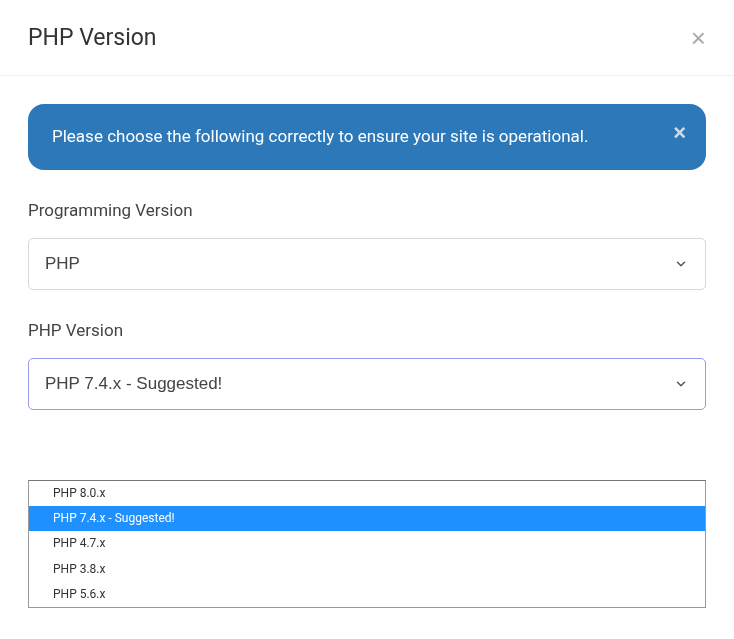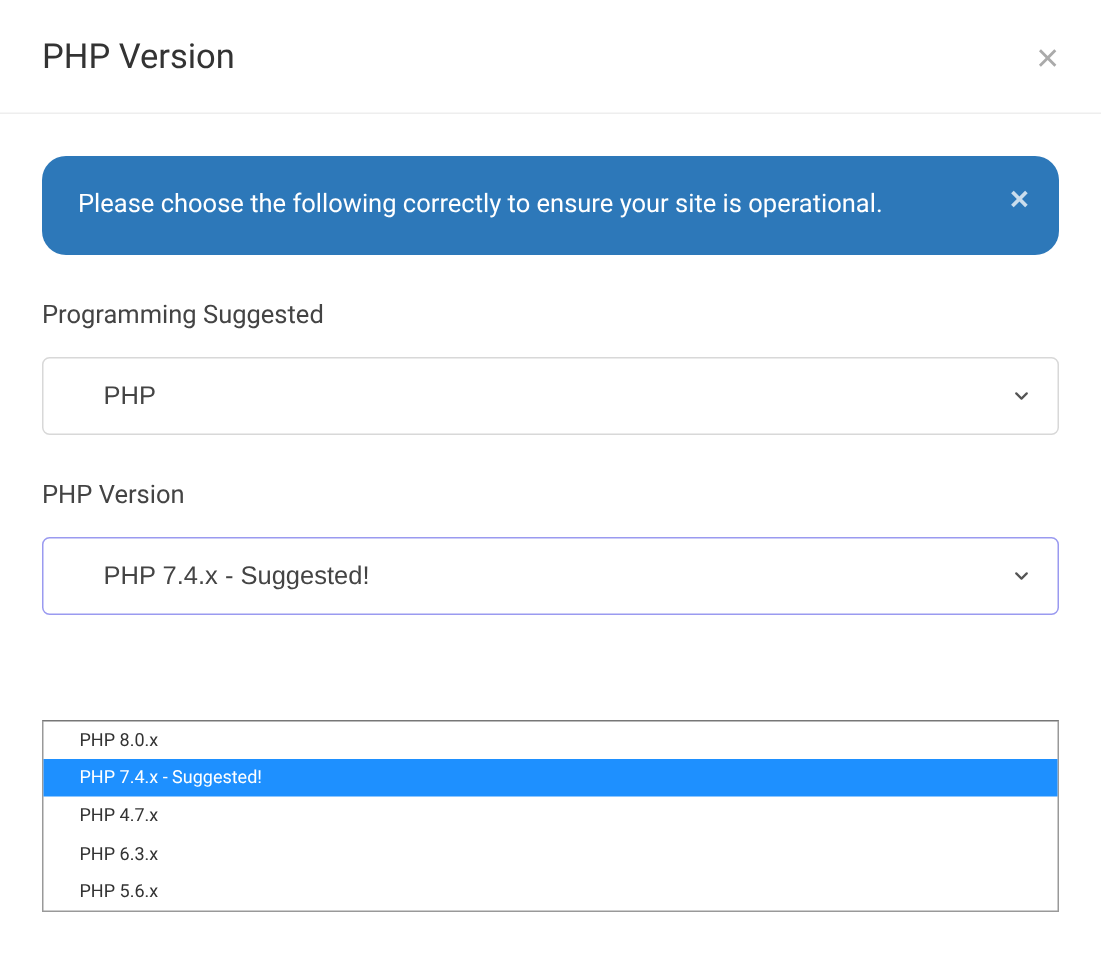--- a/index.html
+++ b/index.html
@@ -65,21 +65,21 @@
       font-size: 17px;
       color: #444;
       margin-bottom: 18px;
       font-weight: 400;
     }
     .select-wrapper {
       position: relative;
     }
     .select {
       width: 100%;
-      padding: 15px 36px 15px 40px;
+      padding: 15px 36px 15px 16px;
       border: 1px solid #d8d8d8;
       border-radius: 5px;
       background: #fff;
       font-size: 17px;
       color: #444;
       appearance: none;
       cursor: pointer;
       text-align: left;
       line-height: 1.2;
     }
@@ -133,21 +133,21 @@
 <div class="modal-body">
 
   <div class="alert">
     <span>Please choose the following correctly to ensure your site is operational.</span>
     <button class="alert-close">
       <span>×</span>
     </button>
   </div>
 
   <div class="form-group">
-    <label class="form-label">Programming Suggested</label>
+    <label class="form-label">Programming Version</label>
     <div class="select-wrapper">
       <button class="select">
         <span>PHP</span>
       </button>
       <span class="chevron">
         <svg viewBox="0 0 24 24" fill="none" stroke="#555" stroke-width="2.5" stroke-linecap="round" stroke-linejoin="round">
             <polyline points="6 9 12 15 18 9"></polyline>
           </svg>
       </span>
     </div>
@@ -166,15 +166,15 @@
       </span>
     </div>
   </div>
 
 </div>
 
 <div class="dropdown-list" id="version-dropdown">
     <div class="dropdown-item">PHP 8.0.x</div>
     <div class="dropdown-item selected">PHP 7.4.x - Suggested!</div>
     <div class="dropdown-item">PHP 4.7.x</div>
-    <div class="dropdown-item">PHP 6.3.x</div>
+    <div class="dropdown-item">PHP 3.8.x</div>
     <div class="dropdown-item">PHP 5.6.x</div>
   </div>
 
 </body></html>

